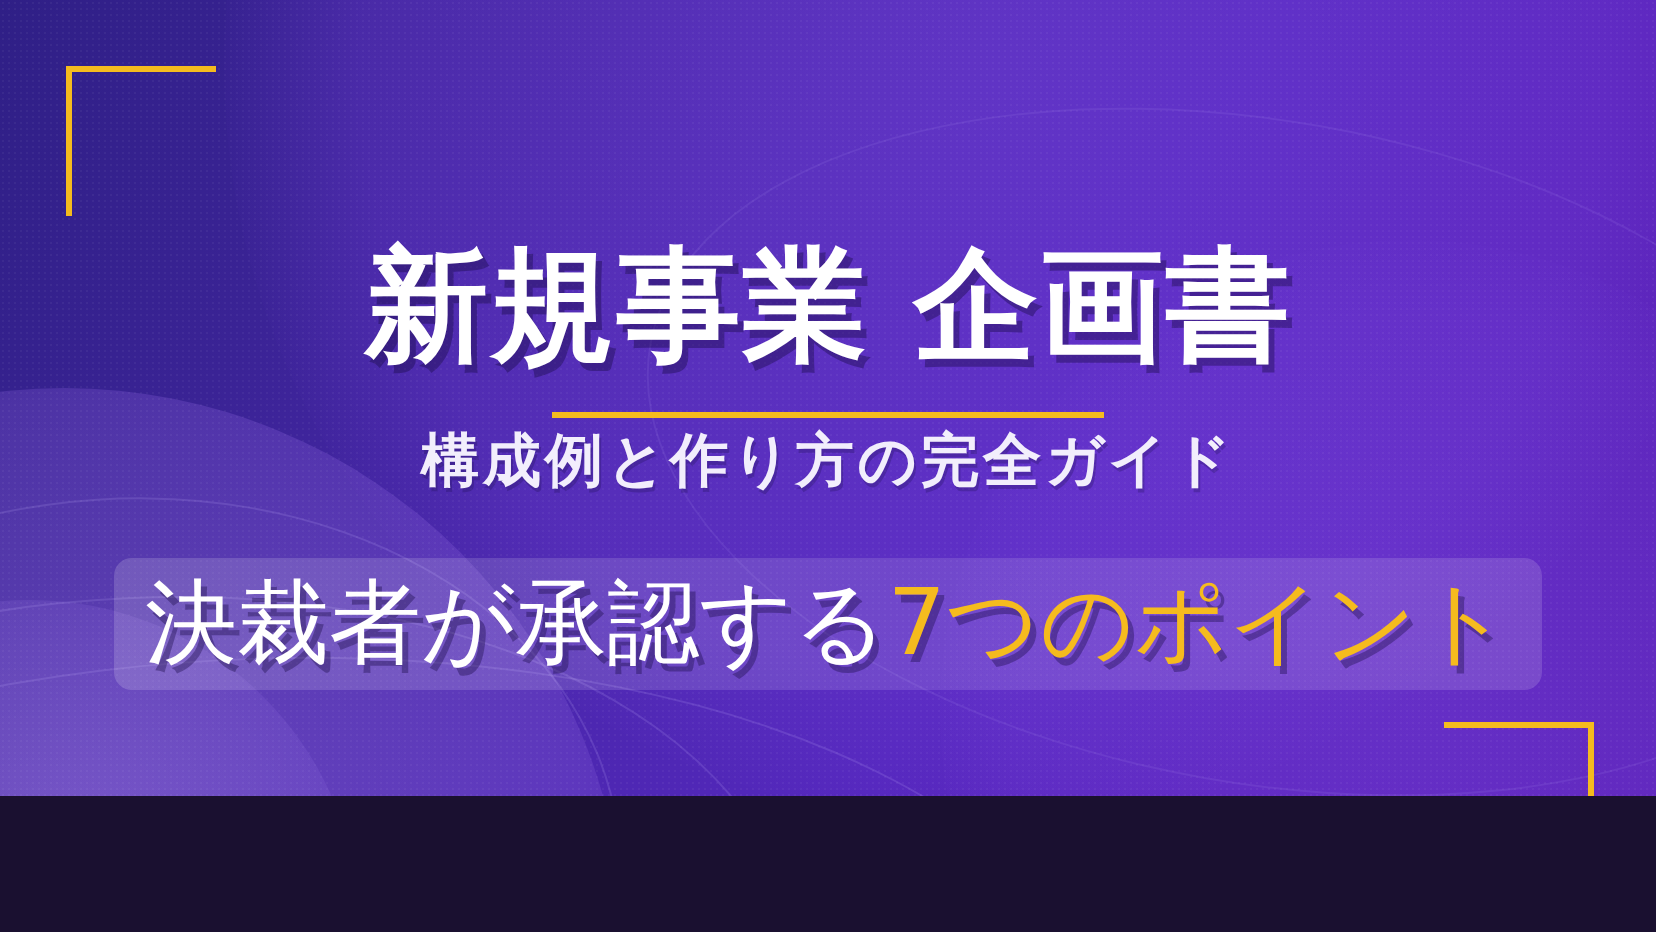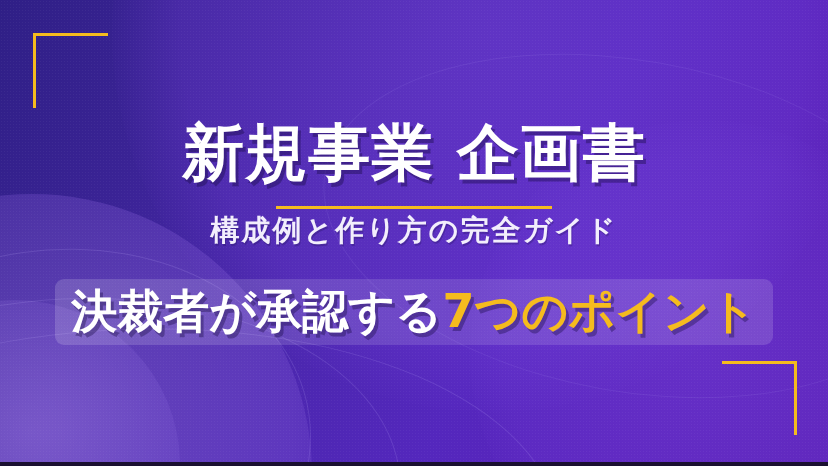--- a/index.html
+++ b/index.html
@@ -10,21 +10,21 @@
   body {
     width: 828px;
     height: 466px;
     overflow: hidden;
     font-family: "DejaVu Sans", "Liberation Sans", sans-serif;
   }
 
   #thumbnail {
     position: relative;
     width: 828px;
-    height: 462px;
+    height: 398px;
     overflow: hidden;
     background: linear-gradient(118deg,
                 #2f1f86 0%,
                 #3a2395 20%,
                 #4a27ad 42%,
                 #5427bd 62%,
                 #5a23bb 80%,
                 #5b21b6 100%);
   }
 
@@ -173,21 +173,21 @@
     border-radius: 9px;
     background: linear-gradient(90deg,
                 rgba(255,255,255,0.16) 0%,
                 rgba(255,255,255,0.12) 55%,
                 rgba(255,255,255,0.14) 100%);
     white-space: nowrap;
   }
   .tagline {
     font-size: 46px;
     line-height: 1.0;
-    font-weight: bold;
+    font-weight: normal;
     color: #ffffff;
     letter-spacing: 0px;
     text-shadow: 3px 4px 0 rgba(25, 10, 70, 0.38);
   }
   .tagline .accent {
     color: var(--gold);
   }
 </style>
 </head>
 <body>

